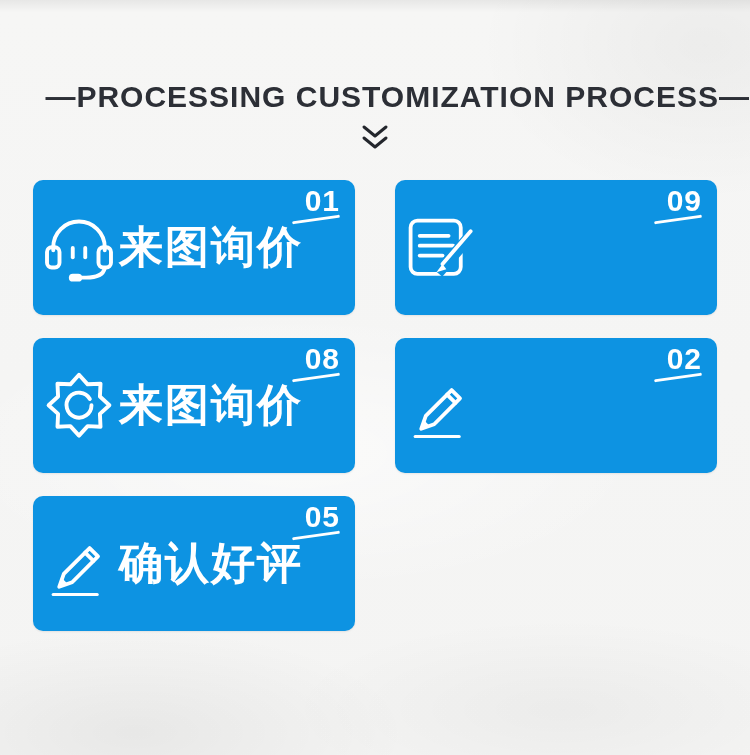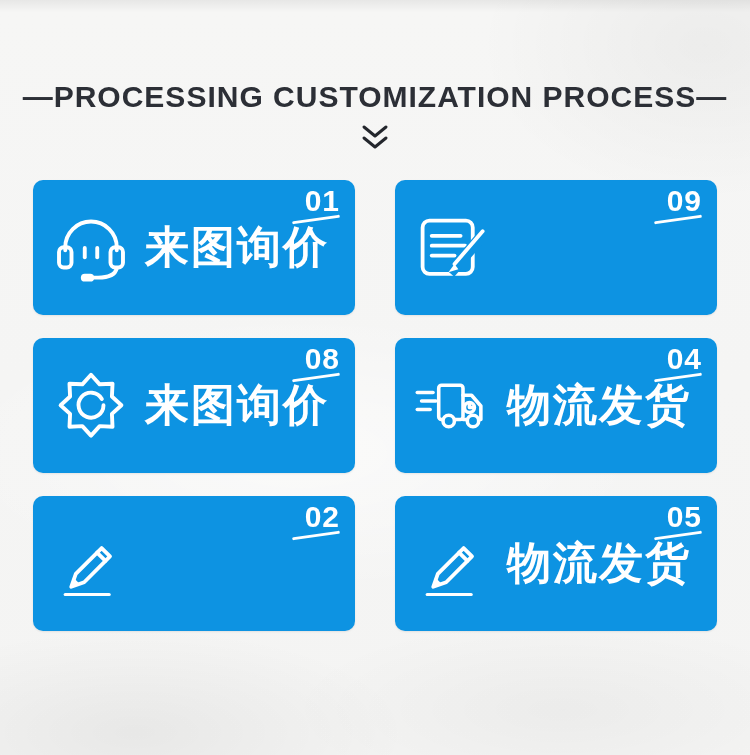--- a/index.html
+++ b/index.html
@@ -7,21 +7,21 @@
   body {
     font-family: "Liberation Sans", sans-serif;
     background:
       radial-gradient(ellipse 420px 160px at 18% 97%, rgba(0,0,0,0.05), transparent 65%),
       radial-gradient(ellipse 420px 140px at 75% 94%, rgba(0,0,0,0.035), transparent 65%),
       radial-gradient(ellipse 380px 260px at 94% 6%, rgba(0,0,0,0.04), transparent 60%),
       radial-gradient(ellipse 500px 200px at 40% 60%, rgba(255,255,255,0.6), transparent 70%),
       linear-gradient(180deg, #e7e7e6 0%, #f6f6f5 1.6%, #f4f4f3 100%);
   }
 
-  .header { padding-top: 80px; text-align: center; }
+  .header { padding-top: 80px; text-align: right; }
   .title-en {
     font-size: 30px;
     font-weight: 800;
     letter-spacing: 1px;
     color: #2c2f36;
     white-space: nowrap;
   }
   .title-zh {
     margin-top: 10px;
     font-size: 42px;
@@ -39,21 +39,21 @@
     grid-row-gap: 23px;
   }
   .card {
     position: relative;
     width: 322px;
     height: 135px;
     background: #0d93e2;
     border-radius: 10px;
     display: flex;
     align-items: center;
-    padding-left: 18px;
+    padding-left: 6px;
     box-shadow: 0 1px 2px rgba(0,0,0,0.08);
   }
   .card .step-num {
     position: absolute;
     top: 5px;
     right: 15px;
     text-align: right;
     color: #ffffff;
   }
   .card .step-num .digits {
@@ -79,21 +79,20 @@
     height: 78px;
     display: flex;
     align-items: center;
     justify-content: center;
   }
   .card .step-label {
     color: #ffffff;
     font-size: 44px;
     font-weight: 900;
     letter-spacing: 2px;
-    margin-left: 14px;
     white-space: nowrap;
   }
   svg { display: block; }
 </style>
 </head>
 <body>
 
 <svg width="0" height="0" style="position:absolute">
   <defs>
     <symbol id="sym-pencil" viewBox="0 0 100 92">
@@ -173,42 +172,20 @@
       <svg width="78" height="74" viewBox="0 0 100 94">
         <g fill="none" stroke="#ffffff" stroke-width="5" stroke-linecap="round" stroke-linejoin="round">
           <path d="M89 46 L76.8 57.1 77.6 73.6 61.1 72.8 50 85 38.9 72.8 22.4 73.6 23.2 57.1 11 46 23.2 34.9 22.4 18.4 38.9 19.2 50 7 61.1 19.2 77.6 18.4 76.8 34.9 Z"></path>
           <path d="M63.9 38 A16 16 0 1 0 66 46"></path>
         </g>
       </svg>
     </span>
     <span class="step-label">来图询价</span>
   </div>
 
-  <div class="card">
-    <span class="step-num">
-      <span class="digits">04</span>
-      <span class="num-underline"></span>
-    </span>
-    <span class="icon-box">
-      <svg width="84" height="64" viewBox="0 0 112 82">
-        <g fill="none" stroke="#ffffff" stroke-width="5" stroke-linecap="round" stroke-linejoin="round">
-          <line x1="6" y1="22" x2="28" y2="22"></line>
-          <line x1="12" y1="34" x2="32" y2="34"></line>
-          <line x1="6" y1="46" x2="24" y2="46"></line>
-          <rect x="36" y="12" width="34" height="48" rx="4"></rect>
-          <path d="M70 26 h12 l13 15 v19 h-25"></path>
-          <circle cx="79" cy="43" r="7"></circle>
-          <path d="M79 39 v4 h4"></path>
-        </g>
-        <circle cx="50" cy="62" r="8" fill="#0d93e2" stroke="#ffffff" stroke-width="5"></circle>
-        <circle cx="84" cy="62" r="8" fill="#0d93e2" stroke="#ffffff" stroke-width="5"></circle>
-      </svg>
-    </span>
-    <span class="step-label">物流发货</span>
-  </div>
 
   <div class="card">
     <span class="step-num">
       <span class="digits">02</span>
       <span class="num-underline"></span>
     </span>
     <span class="icon-box">
       <svg width="76" height="70" viewBox="0 0 100 92">
           <use href="#sym-pencil"></use>
         </svg>
@@ -218,16 +195,16 @@
   <div class="card">
     <span class="step-num">
       <span class="digits">05</span>
       <span class="num-underline"></span>
     </span>
     <span class="icon-box">
       <svg width="76" height="70" viewBox="0 0 100 92">
           <use href="#sym-pencil"></use>
         </svg>
     </span>
-    <span class="step-label">物流发货</span>
+    <span class="step-label">确认好评</span>
   </div>
 
 </div>
 
 </body></html>

